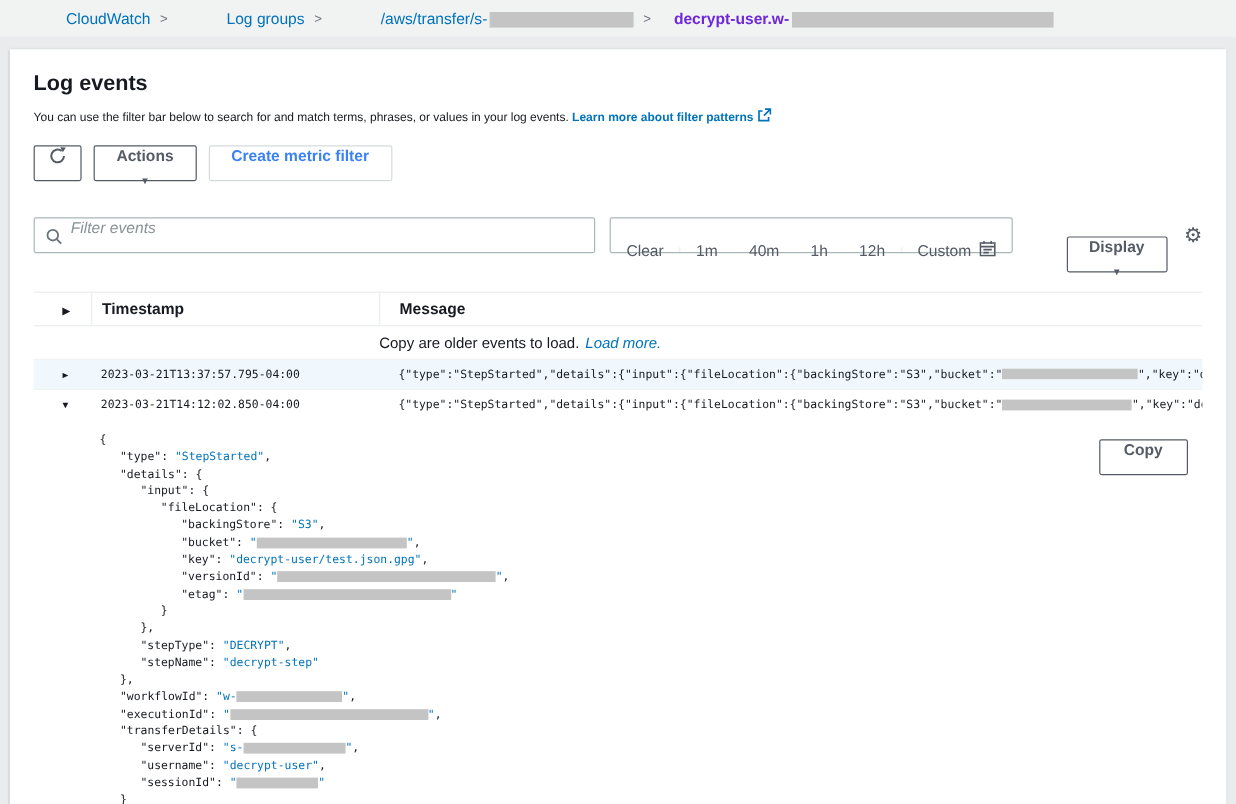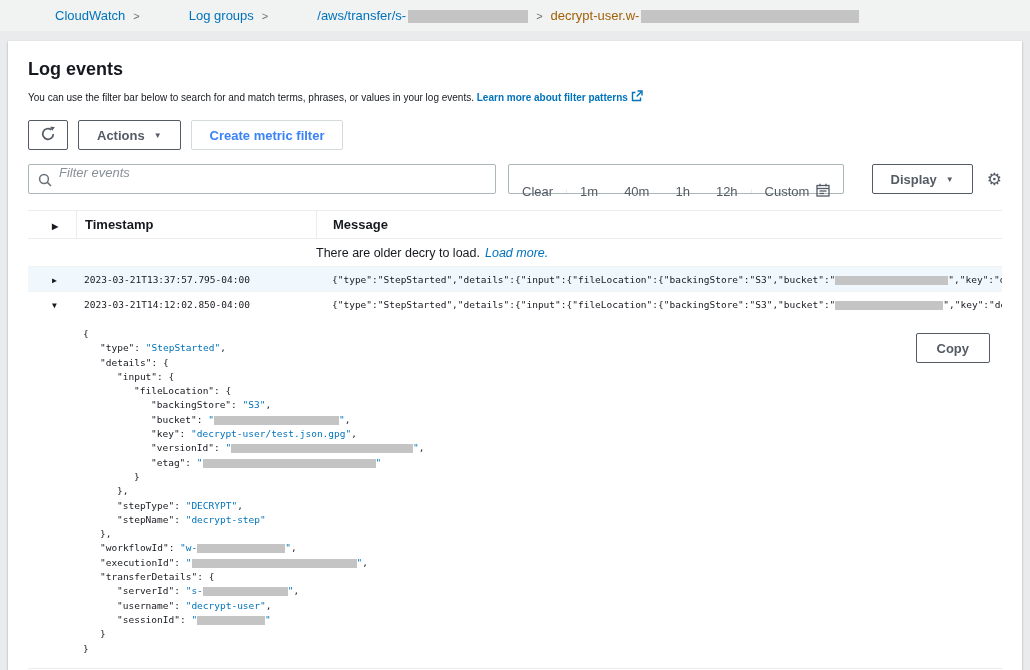--- a/index.html
+++ b/index.html
@@ -3,55 +3,55 @@
 <meta charset="utf-8">
 <style>
   * { margin:0; padding:0; box-sizing:border-box; }
   html,body { width:1030px; height:670px; overflow:hidden; }
   body { background:#e9ebed; font-family:"Liberation Sans",sans-serif; color:#16191f; }
 
   
   .topbar { height:31px; background:#f1f2f2; display:flex; align-items:center; padding:0 14px; font-size:13px; gap:8px; }
   .crumb-link { color:#0073bb; text-decoration:none; cursor:pointer;margin-left:41px; }
   .crumb-sep { color:#687078; font-size:11px; }
-  .crumb-current { color:#a16207; font-weight:400; }
+  .crumb-current { color:#6d28d9; font-weight:700;margin-left:11px; }
   .redact { display:inline-block; background:#c4c4c4; height:12px; vertical-align:text-bottom; }
   .crumb-redact { height:13px; margin-left:2px; }
 
   
   .card { margin:10px 8px 0; background:#ffffff; box-shadow:0 1px 2px rgba(0,28,36,0.35); min-height:629px; }
   .card-pad { padding:18px 20px 0; }
   .page-title { font-size:18px; font-weight:700; }
   .desc { font-size:10px; margin-top:10px; color:#16191f; }
   .desc a { color:#0073bb; font-weight:700; text-decoration:none; cursor:pointer; }
   .ext-icon { margin-left:3px; vertical-align:-1px; }
 
   
   .btn { display:inline-flex; align-items:center; gap:9px; border:1px solid #545b64; background:#fff; color:#545b64;
-         font-weight:700; font-size:13px; padding:0 18px; height:30px; border-radius:2px; cursor:pointer; font-family:inherit; }
+         font-weight:700; font-size:13px; padding:0 18px; height:30px; border-radius:2px; cursor:pointer; font-family:inherit;flex-direction:column; }
   .btn.disabled { color:#3b82f6; border-color:#d5dbdb; cursor:default; }
   .btn-icononly { padding:0 11px; }
   .caret { font-size:8px; position:relative; top:0px; }
 
   .toolbar { display:flex; gap:10px; margin-top:16px; align-items:center; }
 
   
   .filter-row { display:flex; align-items:center; margin-top:14px; }
   .search-box { position:relative; width:468px; height:30px; border:1px solid #aab7b8; border-radius:2px; background:#fff;
                 display:flex; align-items:flex-start; }
   .search-box svg { position:absolute; left:9px; top:8px; }
   .search-box input { border:0; outline:0; width:100%; font-size:13px; padding-left:30px; font-family:inherit; background:transparent; }
   .search-box input::placeholder { color:#879196; font-style:italic; }
 
   .range-group { display:flex; align-items:stretch; border:1px solid #aab7b8; border-radius:2px; height:30px; margin-left:12px; background:#fff; }
   .range-item { display:flex; align-items:center; padding:0 13px; font-size:13px; color:#545b64; cursor:pointer; gap:7px;margin-top:24px; }
   .range-item.first { border-right:1px solid #eaeded; }
   .range-item.custom { border-left:1px solid #eaeded; }
 
-  .display-btn { margin-left:auto; }
+  .display-btn { margin-left:auto;margin-top:32px; }
   .gear-btn { background:none; border:none; cursor:pointer; margin-left:14px; font-size:17px; color:#545b64; line-height:1; }
 
   
   .log-table { margin-top:16px; }
   .thead { display:flex; align-items:center; height:29px; border-top:1px solid #eaeded; border-bottom:1px solid #eaeded;
            font-size:13px; font-weight:700; color:#16191f; }
   .col-arrow { width:48px; padding-left:24px; flex:none; }
   .col-ts { width:240px; padding-left:8px; flex:none; }
   .col-msg { flex:1; padding-left:16px; min-width:0; }
   .thead .col-ts, .thead .col-msg { border-left:1px solid #eaeded; height:100%; display:flex; align-items:center; }
@@ -158,21 +158,21 @@
     <div class="log-table">
 
       <div class="thead">
         <div class="col-arrow"><span class="tri">▶</span></div>
         <div class="col-ts">Timestamp</div>
         <div class="col-msg">Message</div>
       </div>
 
       <div class="loadmore-row">
         <span class="spacer"></span>
-        <span>There are older decry to load.</span>
+        <span>Copy are older events to load.</span>
         <a class="loadmore-link">Load more.</a>
       </div>
 
       <div class="event-row highlight">
         <div class="col-arrow"><span class="tri">▶</span></div>
         <div class="col-ts">2023-03-21T13:37:57.795-04:00</div>
         <div class="col-msg">
             <span class="cell-msg-inner"><span>{"type":"StepStarted","details":{"input":{"fileLocation":{"backingStore":"S3","bucket":"</span><span class="redact row-redact" style="width: 113px;"></span><span>","key":"decry…</span></span>
           </div>
       </div>

